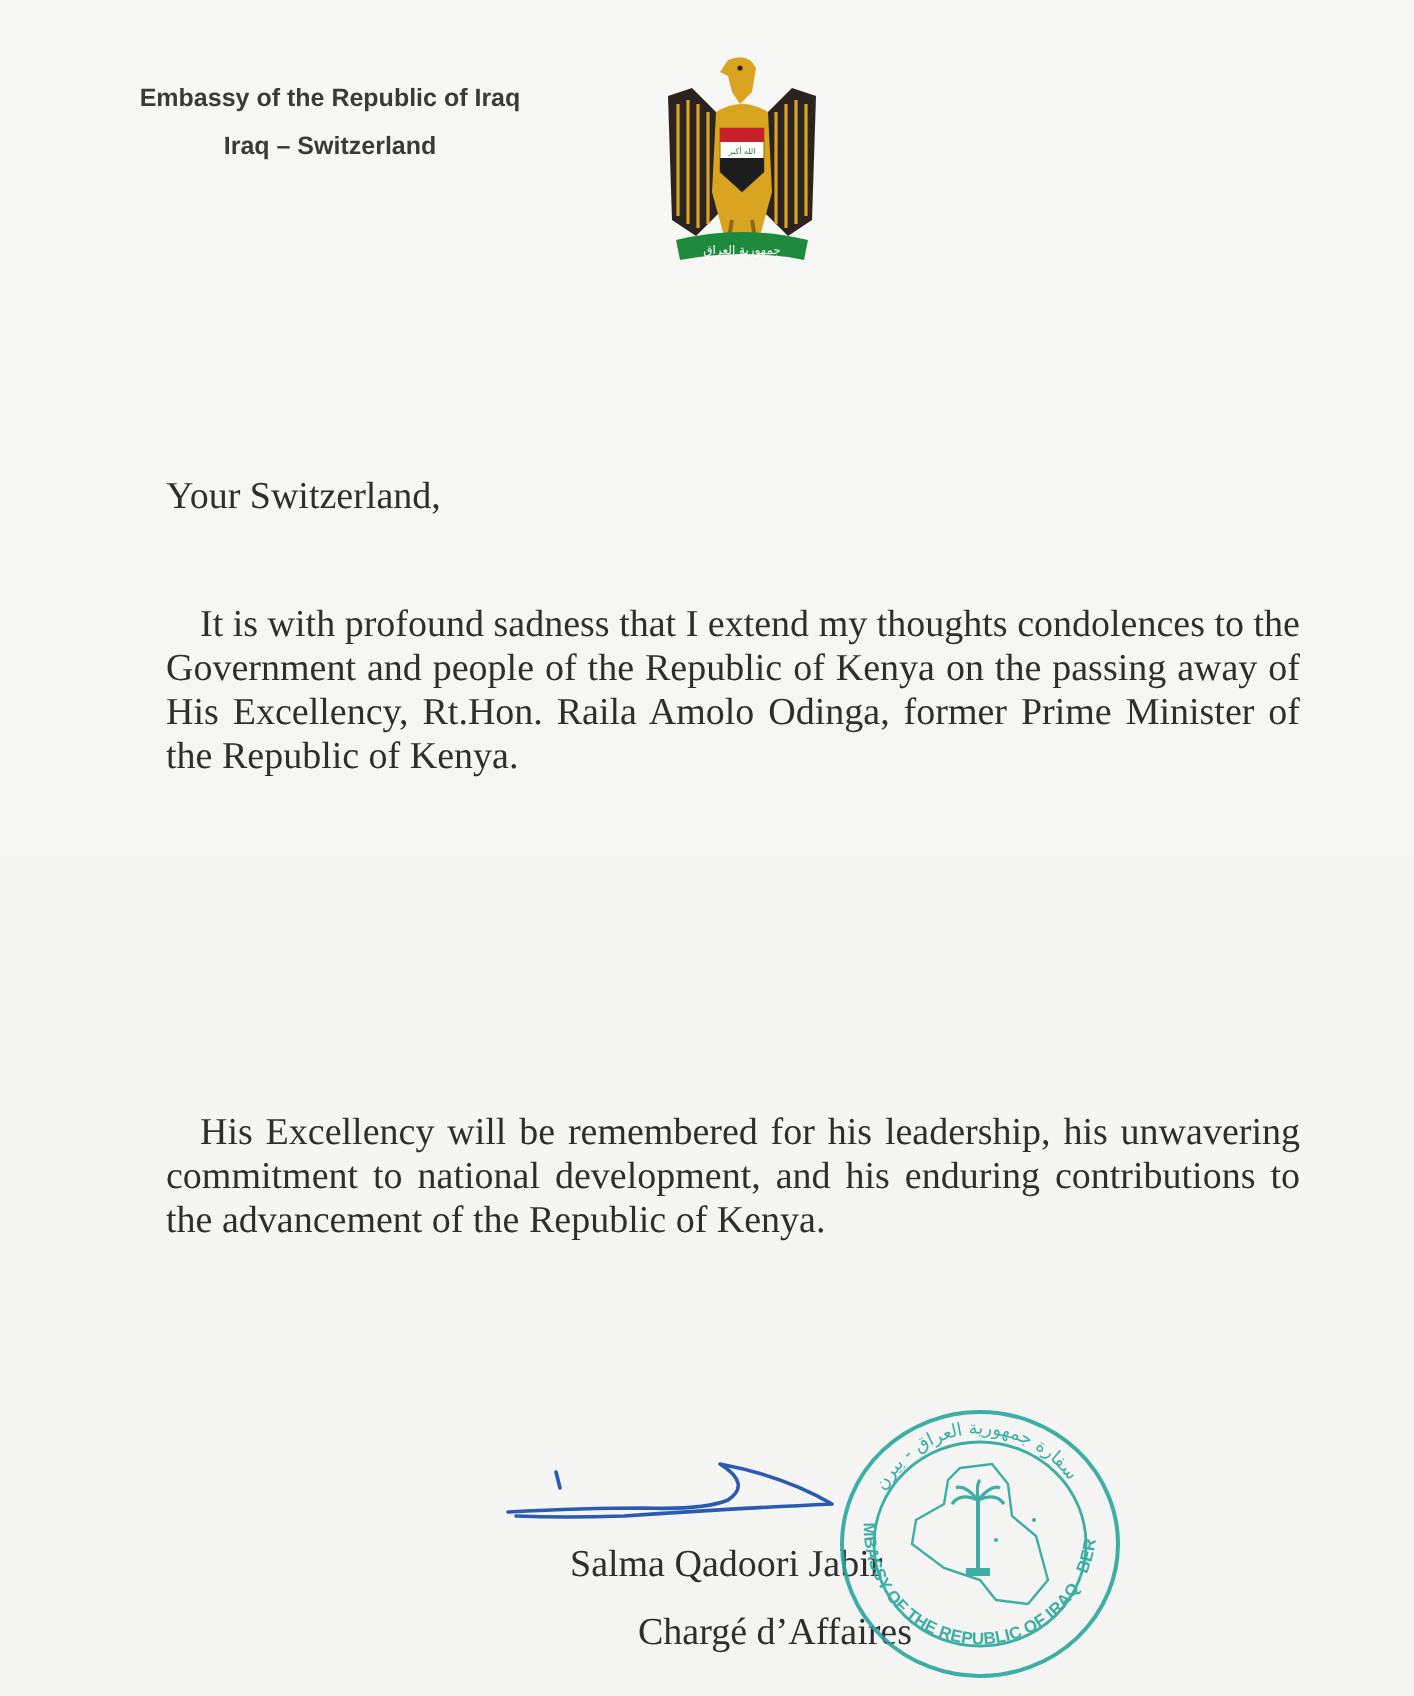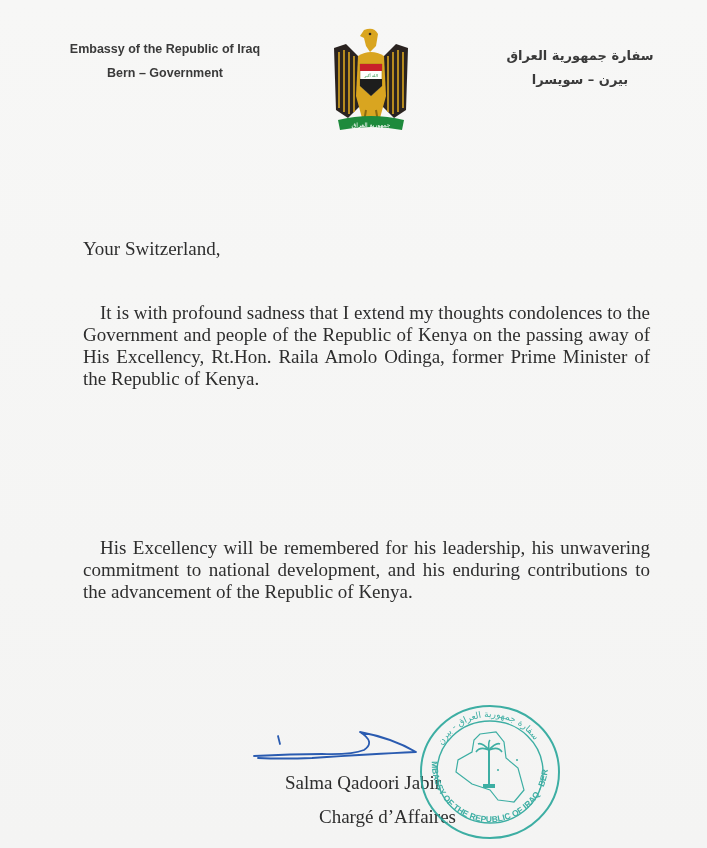--- a/index.html
+++ b/index.html
@@ -62,21 +62,21 @@
       text-align: justify;
     }
     .salutation {
       top: 238px;
     }
     .para {
       text-indent: 17px;
     }
     .para-1 { top: 302px; }
     .para-2 { top: 437px; }
-    .para-3 { top: 537px; }
+    .para-3 { top: 556px; }
     .signature {
       position: absolute;
       left: 252px;
       top: 728px;
       width: 180px;
       height: 40px;
     }
     .signer-name, .signer-title {
       position: absolute;
       font-family: "Liberation Serif", serif;
@@ -95,21 +95,21 @@
       opacity: 0.9;
     }
   </style>
 </head>
 <body>
 
 <div class="page">
 
   <div class="letterhead-left">
     <div>Embassy of the Republic of Iraq</div>
-    <div>Bern – Government</div>
+    <div>Iraq – Switzerland</div>
   </div>
 
   <svg class="emblem" viewBox="0 0 82 108">
 
     <path d="M4 22 L16 18 L28 30 L30 80 L18 92 L6 84 Z" fill="#2a2320"></path>
     <path d="M78 22 L66 18 L54 30 L52 80 L64 92 L76 84 Z" fill="#2a2320"></path>
     <g stroke="#d9a520" stroke-width="1.6">
       <line x1="9" y1="26" x2="9" y2="82"></line>
       <line x1="14" y1="24" x2="14" y2="86"></line>
       <line x1="19" y1="26" x2="19" y2="88"></line>
@@ -128,24 +128,20 @@
     <path d="M30 38 L52 38 L52 45 L30 45 Z" fill="#c8202a"></path>
     <path d="M30 53 L52 53 L52 60 L41 70 L30 60 Z" fill="#1d1d1d"></path>
     <text x="41" y="51" font-size="4" text-anchor="middle" fill="#1e8a3c" font-family="DejaVu Sans, sans-serif">الله أكبر</text>
 
     <path d="M36 84 L34 96 M46 84 L48 96" stroke="#8a6a10" stroke-width="2"></path>
 
     <path d="M8 94 Q41 86 74 94 L72 104 Q41 98 10 104 Z" fill="#1e8a3c"></path>
     <text x="41" y="101" font-size="6" text-anchor="middle" fill="#ffffff" font-family="DejaVu Sans, sans-serif">جمهورية العراق</text>
   </svg>
 
-  <div class="letterhead-right">
-    <div>سفارة جمهورية العراق</div>
-    <div>بيرن – سويسرا</div>
-  </div>
 
   <div class="body-text salutation">Your Switzerland,</div>
 
   <div class="body-text para para-1">It is with profound sadness that I extend my thoughts condolences to the Government and people of the Republic of Kenya on the passing away of His Excellency, Rt.Hon. Raila Amolo Odinga, former Prime Minister of the Republic of Kenya.</div>
   <div class="body-text para para-3">His Excellency will be remembered for his leadership, his unwavering commitment to national development, and his enduring contributions to the advancement of the Republic of Kenya.</div>
 
   <svg class="signature" viewBox="0 0 180 40">
     <path d="M26 8 Q27 12 28 16" stroke="#2a5bb0" stroke-width="1.8" fill="none" stroke-linecap="round"></path>
     <path d="M2 28 Q40 26 70 26 Q100 27 112 22 Q124 14 108 4 Q140 10 164 24 Q120 26 60 30 Q30 31 6 30" stroke="#2a5bb0" stroke-width="1.8" fill="none" stroke-linecap="round" stroke-linejoin="round"></path>
   </svg>

